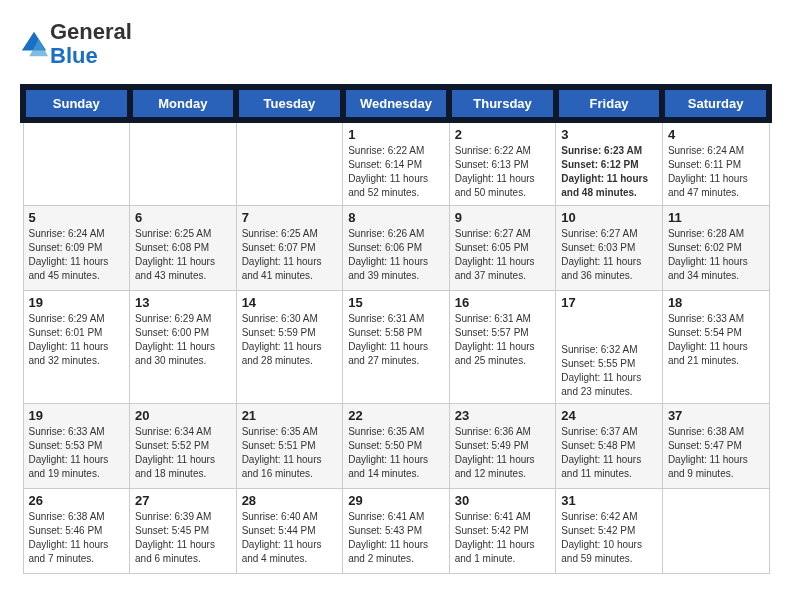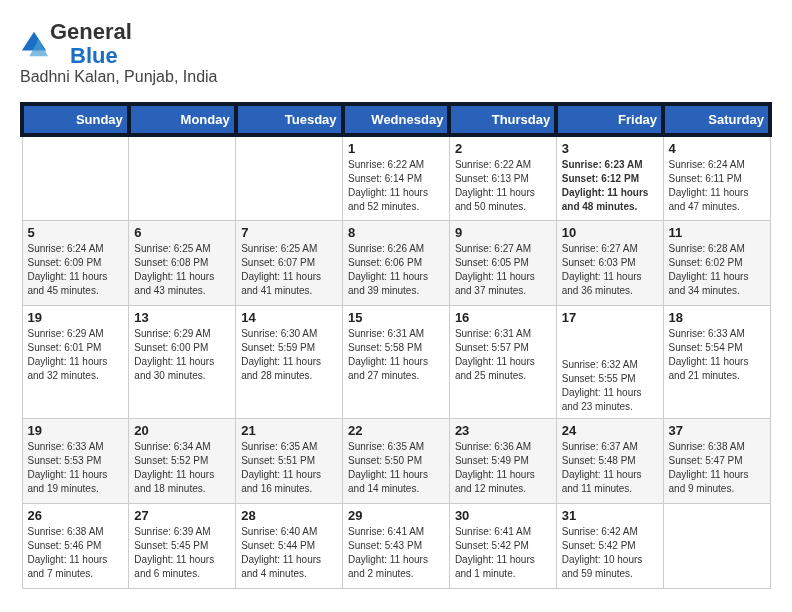--- a/index.html
+++ b/index.html
@@ -20,21 +20,21 @@
     .logo {
       display: flex;
       align-items: center;
     }
     .logo-text {
       font-size: 22px;
       font-weight: bold;
       line-height: 1.1;
     }
     .logo-general { color: #333; }
-    .logo-blue { color: #1a6fc4; margin-left: 20px; }
+    .logo-blue { color: #1a6fc4; }
     .logo-icon {
       width: 28px;
       height: 28px;
       margin-right: 2px;
     }
     .title-block {
       text-align: right;
     }
     .month-title {
       font-size: 36px;
@@ -49,22 +49,22 @@
       width: 100%;
       border-collapse: collapse;
       table-layout: fixed;
     }
     .calendar th {
       background: #2962b8;
       color: #fff;
       font-size: 13px;
       font-weight: bold;
       padding: 6px 4px;
-      text-align: right;
-      border: 4px solid #0f172a;
+      text-align: center;
+      border: 6px solid #0f172a;
     }
     .calendar td {
       border: 1px solid #ccc;
       vertical-align: top;
       padding: 4px 5px;
       font-size: 10.5px;
       color: #222;
       height: 85px;
       background: #fff;
     }
@@ -94,21 +94,20 @@
     <svg class="logo-icon" viewBox="0 0 30 30">
       <polygon points="15,2 28,22 2,22" fill="#1a6fc4"></polygon>
       <polygon points="20,10 30,28 10,28" fill="#4a9fd4" opacity="0.7"></polygon>
     </svg>
     <div class="logo-text">
       <span class="logo-general">General</span><br>
       <span class="logo-blue">Blue</span>
     </div>
   </div>
   <div class="title-block">
-    <div class="location-title">Badhni Kalan, Punjab, India</div>
   </div>
 </div>
 
 <table class="calendar">
   <thead>
     <tr>
     <th>Sunday</th>
         <th>Monday</th>
         <th>Tuesday</th>
         <th>Wednesday</th>

